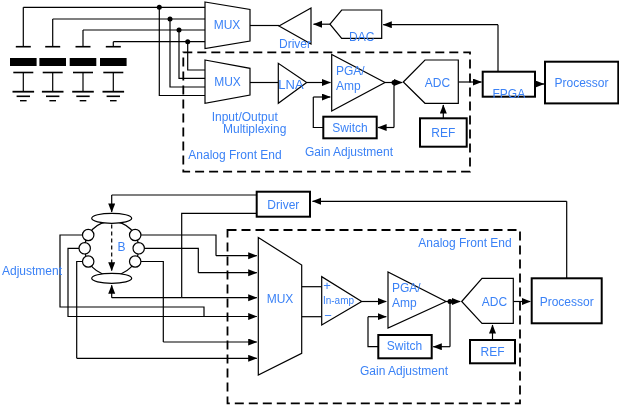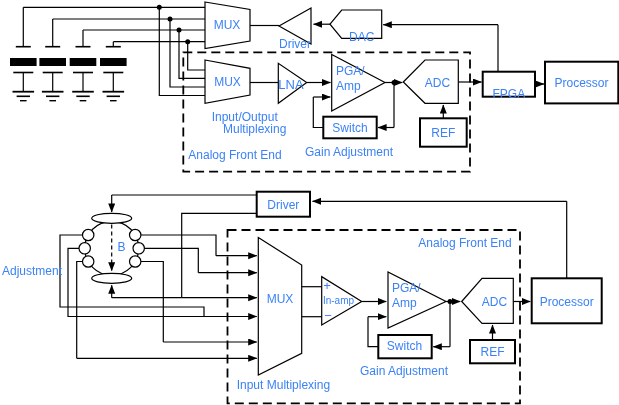--- a/index.html
+++ b/index.html
@@ -208,16 +208,15 @@
 <div class="lbl c s11" style="left:327px;top:285px">+</div>
 <div class="lbl c s10" style="left:338.5px;top:300.5px">In-amp</div>
 <div class="lbl c s11" style="left:328px;top:315px">−</div>
 <div class="lbl" style="left:392px;top:282px">PGA/</div>
 <div class="lbl" style="left:392px;top:296.5px">Amp</div>
 <div class="lbl c" style="left:494.5px;top:302px">ADC</div>
 <div class="lbl c" style="left:492.5px;top:352.2px">REF</div>
 <div class="lbl c" style="left:404.5px;top:346px">Switch</div>
 <div class="lbl c" style="left:566.7px;top:301.5px">Processor</div>
 <div class="lbl" style="left:360px;top:364.5px">Gain Adjustment</div>
-<div class="lbl" style="left:236.7px;top:379px">Input Multiplexing</div>
 <div class="lbl" style="left:418.3px;top:236.5px">Analog Front End</div>
 
 </div>
 
 </body></html>

